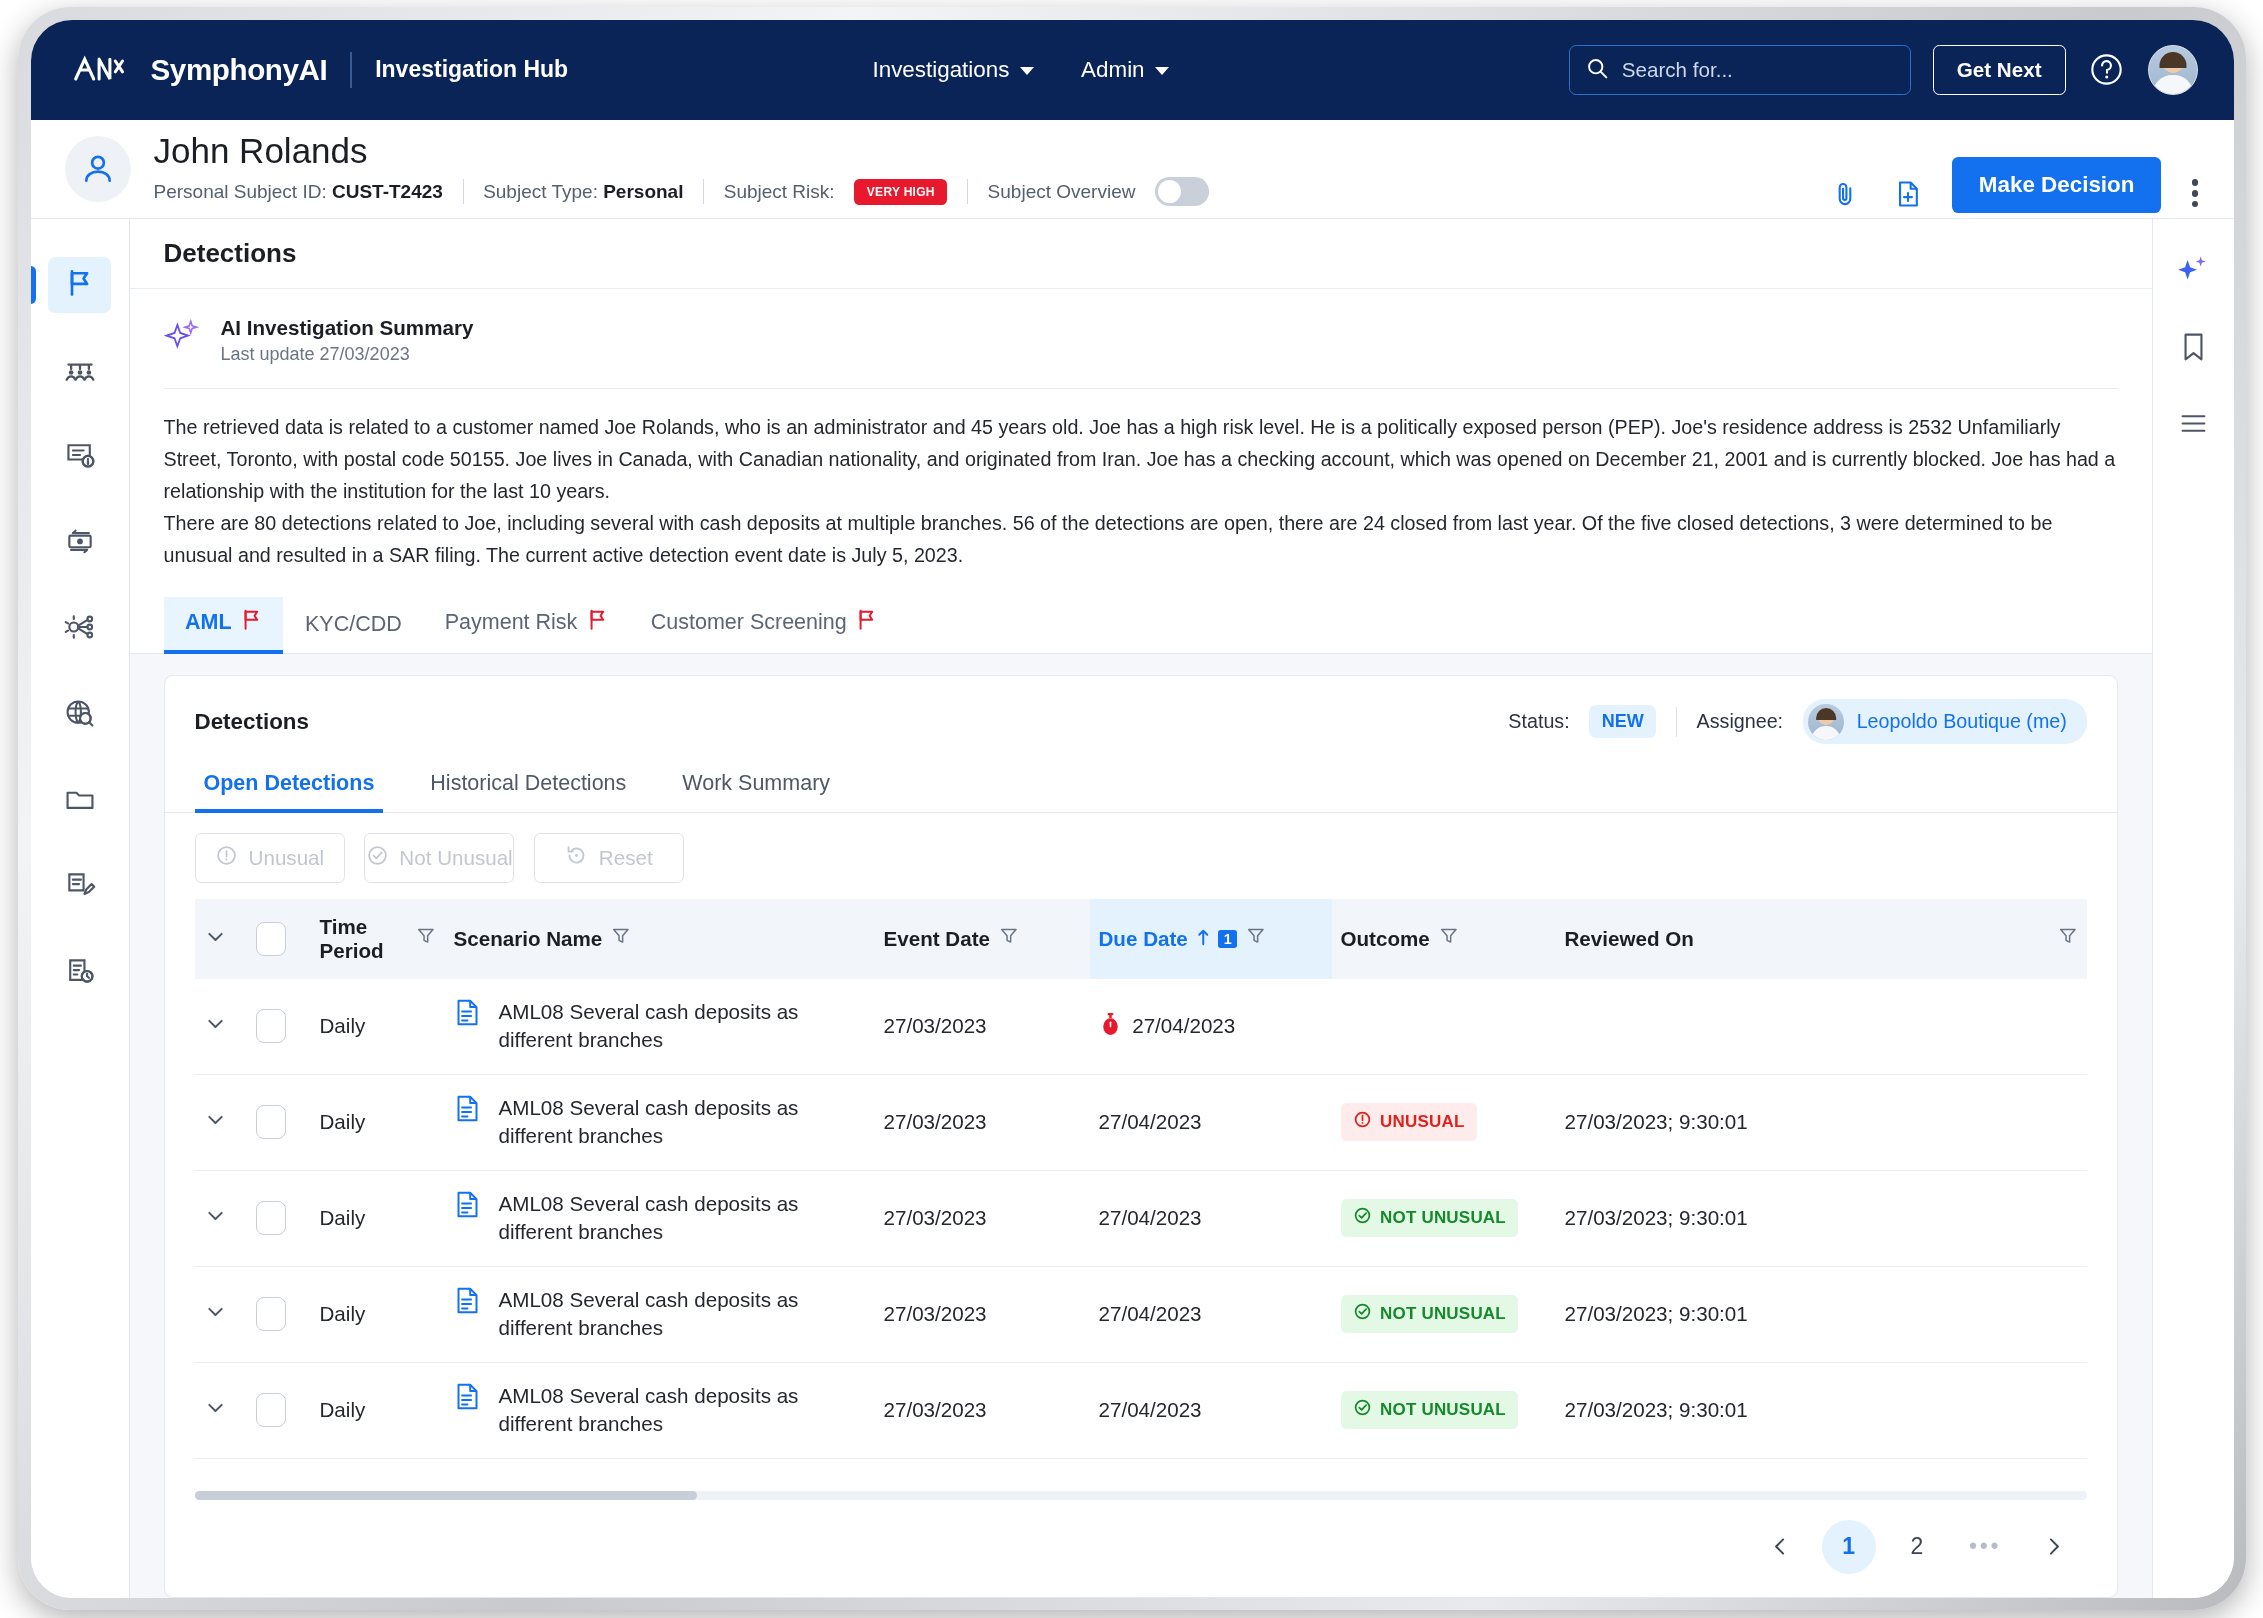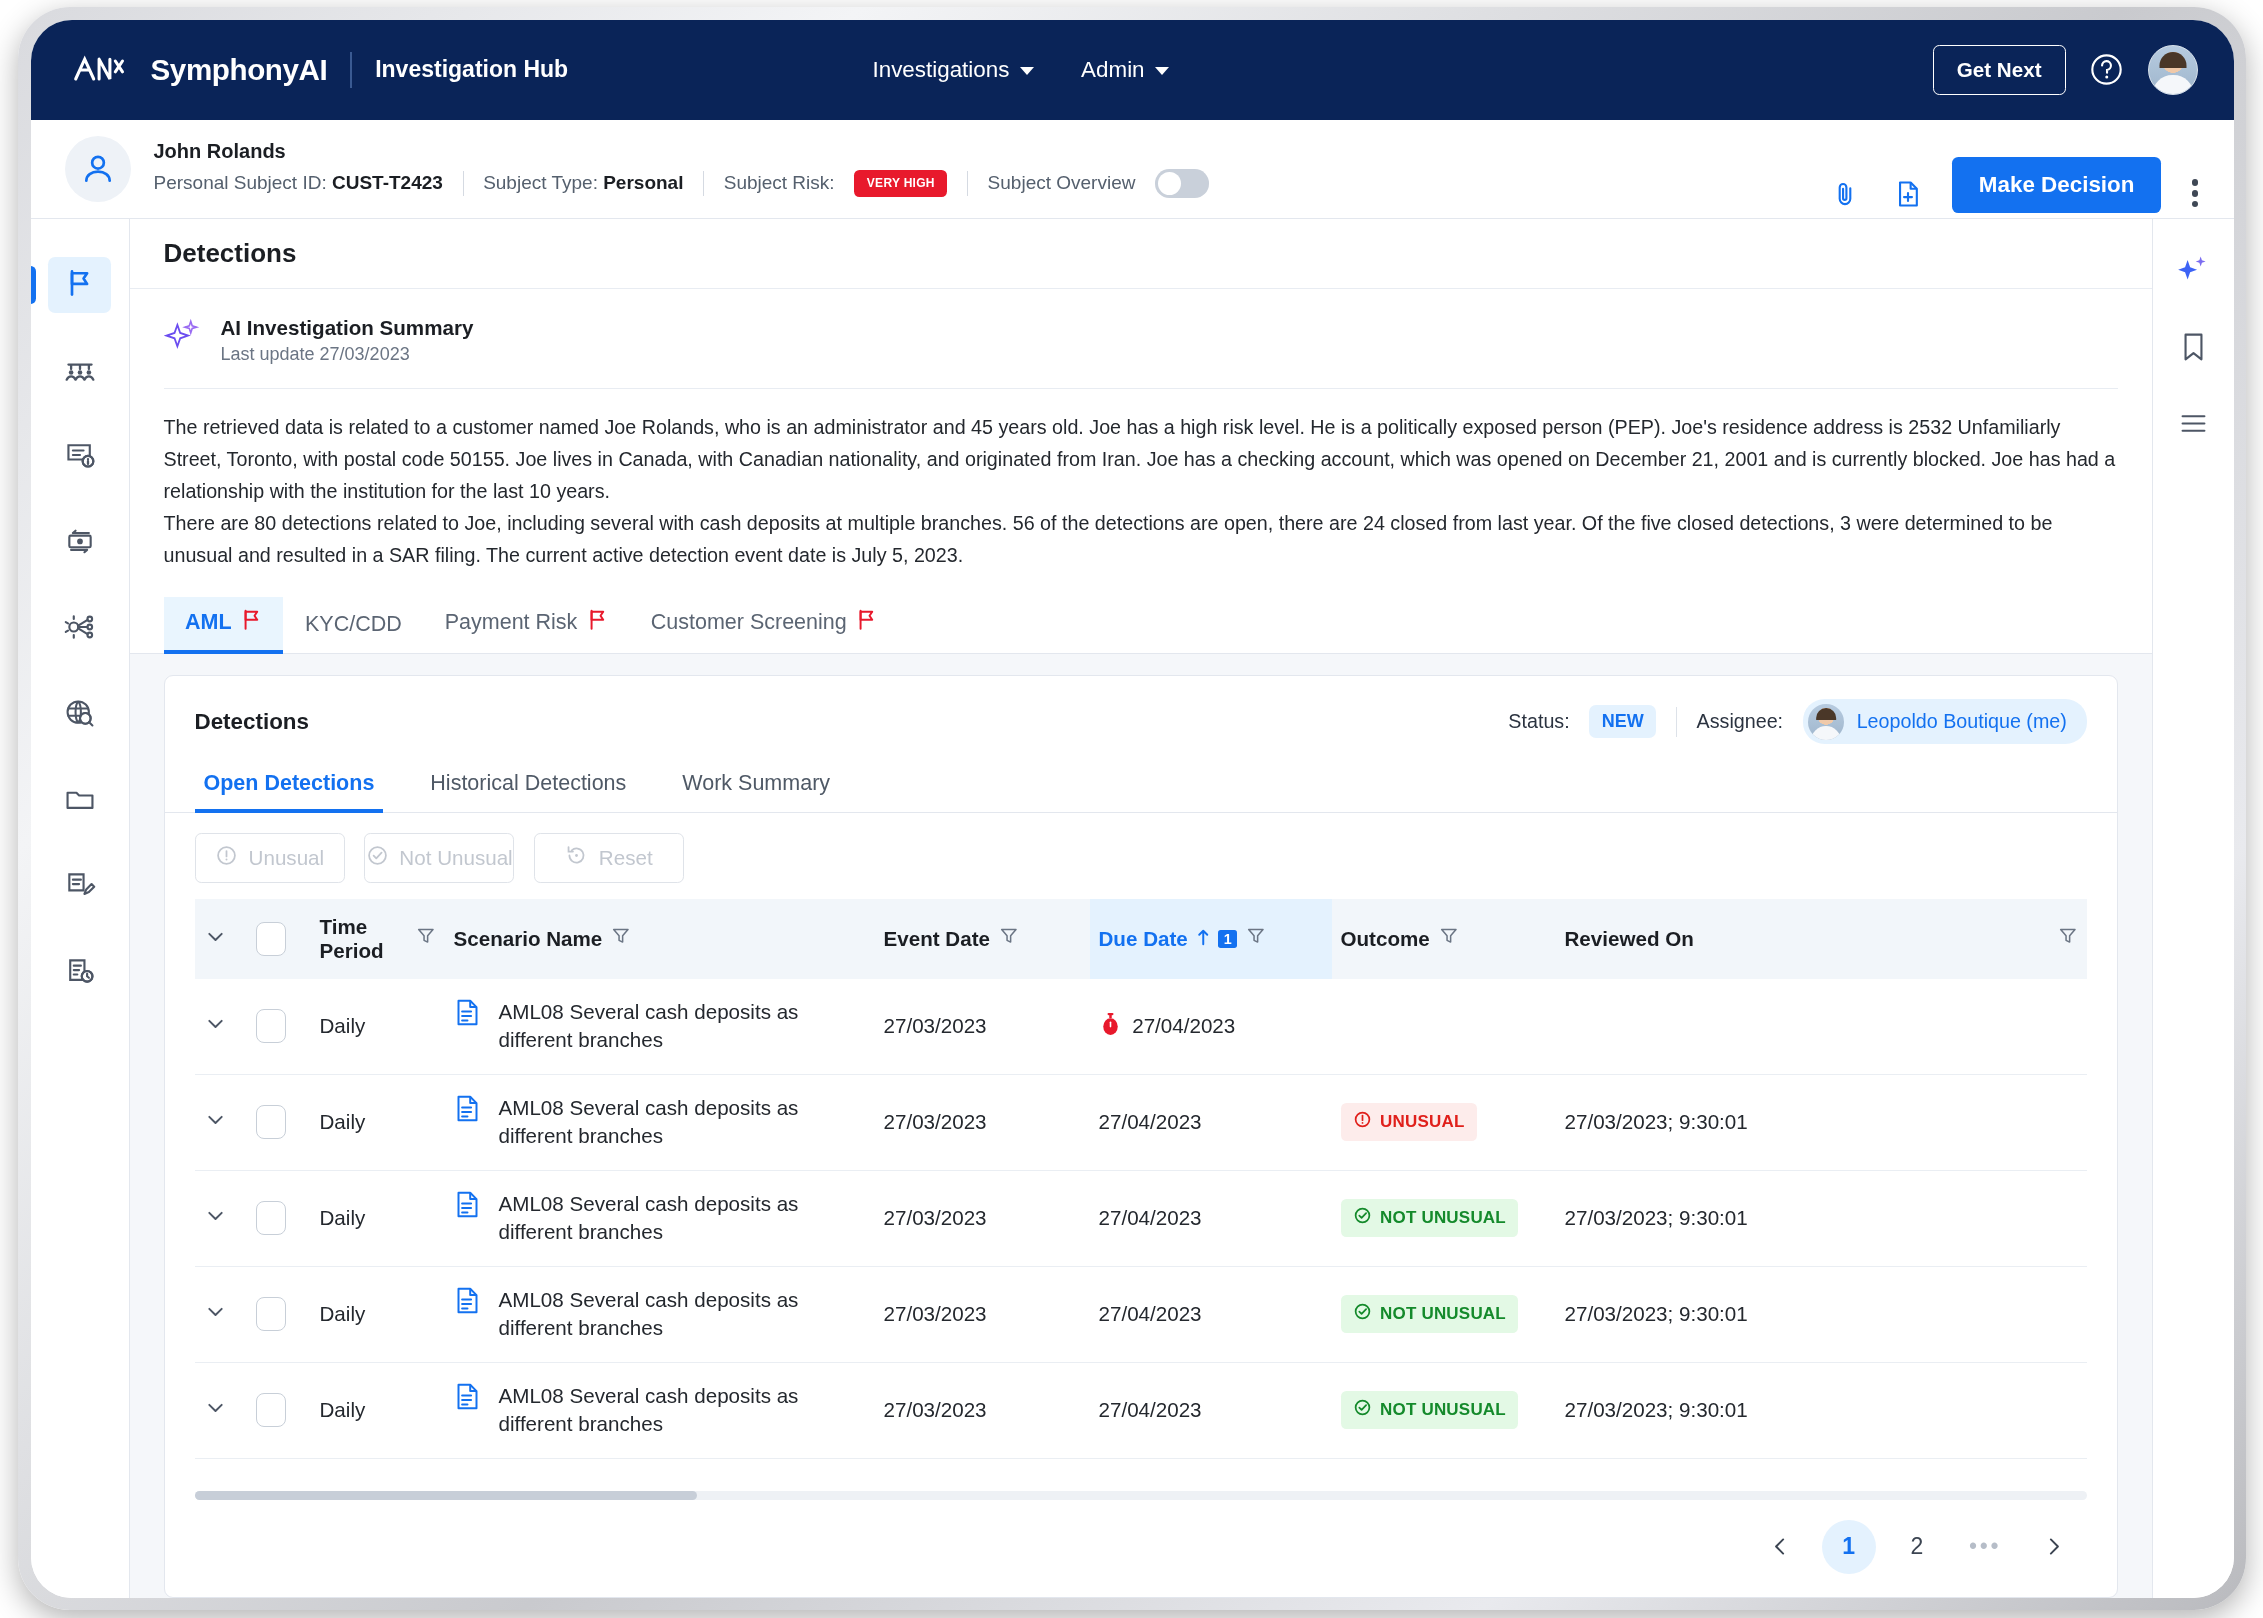--- a/index.html
+++ b/index.html
@@ -95,21 +95,21 @@
     height: 99px; background:#fff;
     display:flex; align-items:center; padding: 0 30px 0 34px;
     border-bottom: 0.9px solid #e3e7ee;
   }
   .subject-avatar {
     width: 66px; height: 66px; border-radius:50%;
     background:#eef2f7; display:flex; align-items:center; justify-content:center;
     flex:0 0 auto;
   }
   .subject-info { margin-left: 23px; }
-  .subject-name { font-size: 20px; font-weight: bold; color:#1b1e23; line-height: 1.15; }
+  .subject-name { font-size: 35px; font-weight: normal; color:#1b1e23; line-height: 1.15; }
   .subject-meta { display:flex; align-items:center; gap: 19.7px; margin-top: 6.3px; font-size: 19px; color:#55606e; }
   .subject-meta b { color:#1b1e23; }
   .meta-sep { width:0.9px; height:25px; background:#d5dae2; }
   .risk-pill {
     background:#e8192c; color:#fff; font-size:12px; font-weight:bold;
     padding: 6.3px 12.5px; border-radius:5.4px; letter-spacing:0.3px;
   }
   .toggle {
     width:54px; height:29px; border-radius:14.3px; background:#c9d0da; position:relative; cursor:pointer;
   }
@@ -281,20 +281,29 @@
         <span>Investigations</span>
         <span class="caret"></span>
       </div>
       <div class="nav-item">
         <span>Admin</span>
         <span class="caret"></span>
       </div>
     </div>
 
     <div class="nav-right">
+      <div class="search-box">
+        <span>
+          <svg width="23" height="23" viewBox="0 0 26 26" fill="none" stroke="#ffffff" stroke-width="2.2">
+            <circle cx="11" cy="11" r="7.5"></circle>
+                <path d="M16.5 16.5 L23 23" stroke-linecap="round"></path>
+          </svg>
+        </span>
+        <span class="ph">Search for...</span>
+      </div>
       <button class="btn-getnext">Get Next</button>
       <span class="help-icon">
         <svg width="39" height="39" viewBox="0 0 44 44" fill="none" stroke="#ffffff" stroke-width="2.4">
           <circle cx="22" cy="22" r="16"></circle>
           <path d="M17 17.5a5 5 0 1 1 5.6 5v3.2" stroke-linecap="round"></path>
           <circle cx="22.3" cy="30.4" r="1.7" fill="#ffffff" stroke="none"></circle>
         </svg>
       </span>
       <div class="avatar-top"></div>
     </div>

